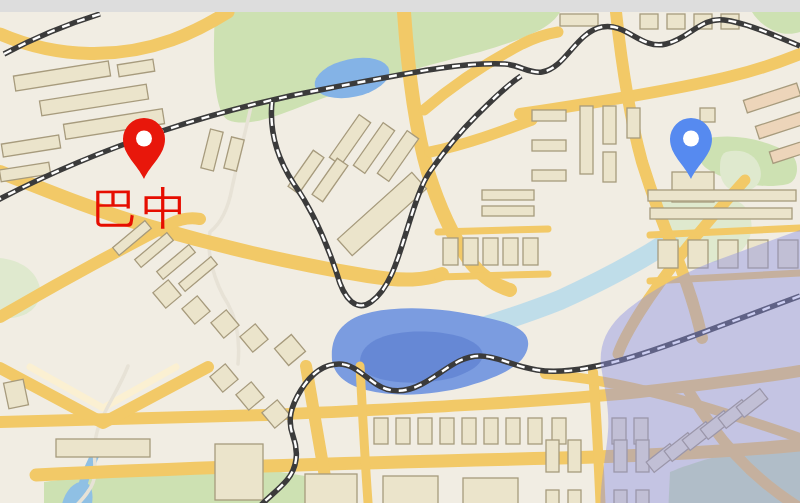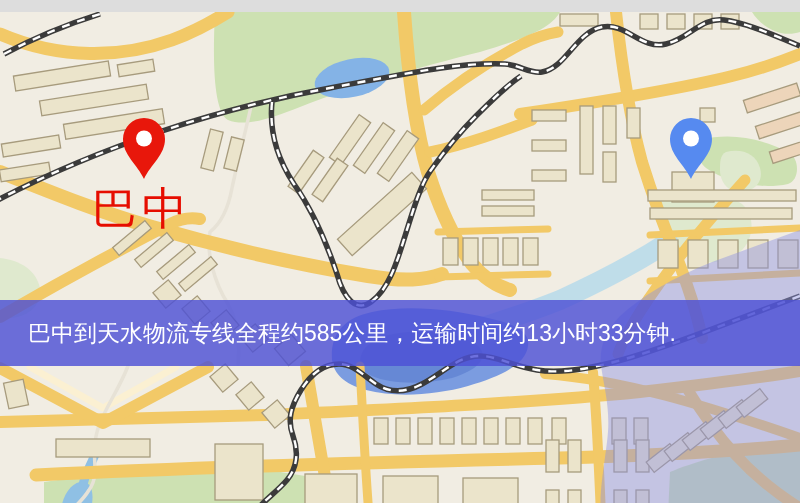--- a/index.html
+++ b/index.html
@@ -197,14 +197,13 @@
     </g>
     <g>
       <path d="M691,167 C684,152 670,143 670,127 A21,21 0 1 1 712,127 C712,143 698,152 691,167 Z" fill="#568af0"></path>
       <circle cx="691" cy="126.5" r="8" fill="#ffffff"></circle>
     </g>
   </svg>
 
   <div class="city-label" style="left: 92px; top: 174px; color: rgb(230, 13, 0);">巴中</div>
 
 
-  <div id="route-banner" style="background: rgba(77, 80, 213, 0.82); color: rgb(255, 255, 255);">巴中到天水物流专线全程约585公里，运输时间约13小时33分钟.</div>
 </div>
 
 </body></html>

